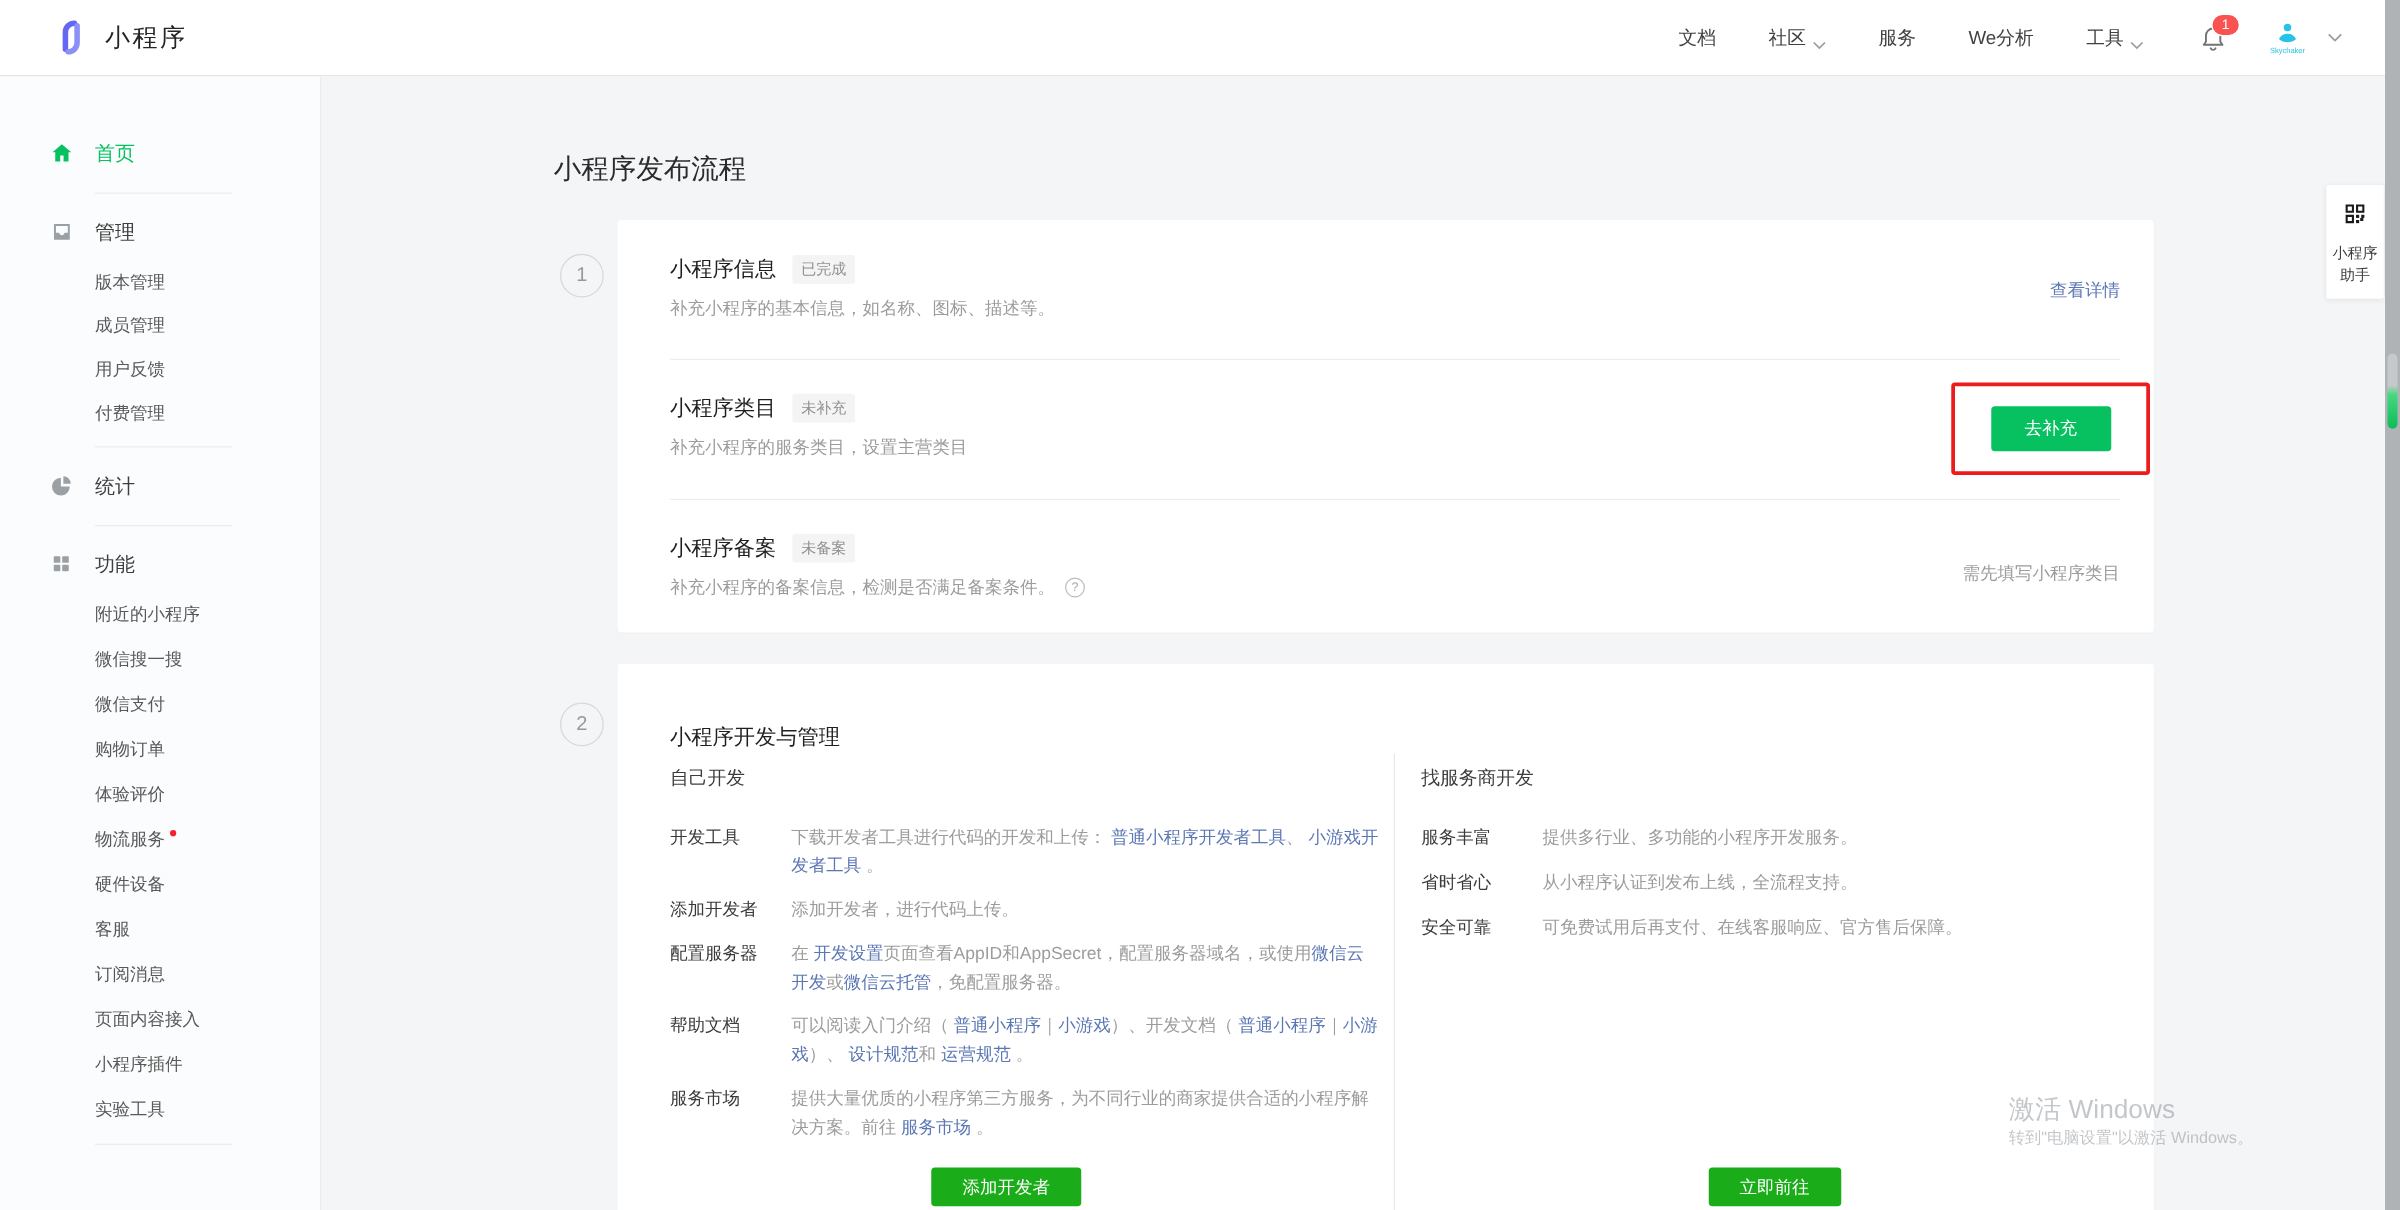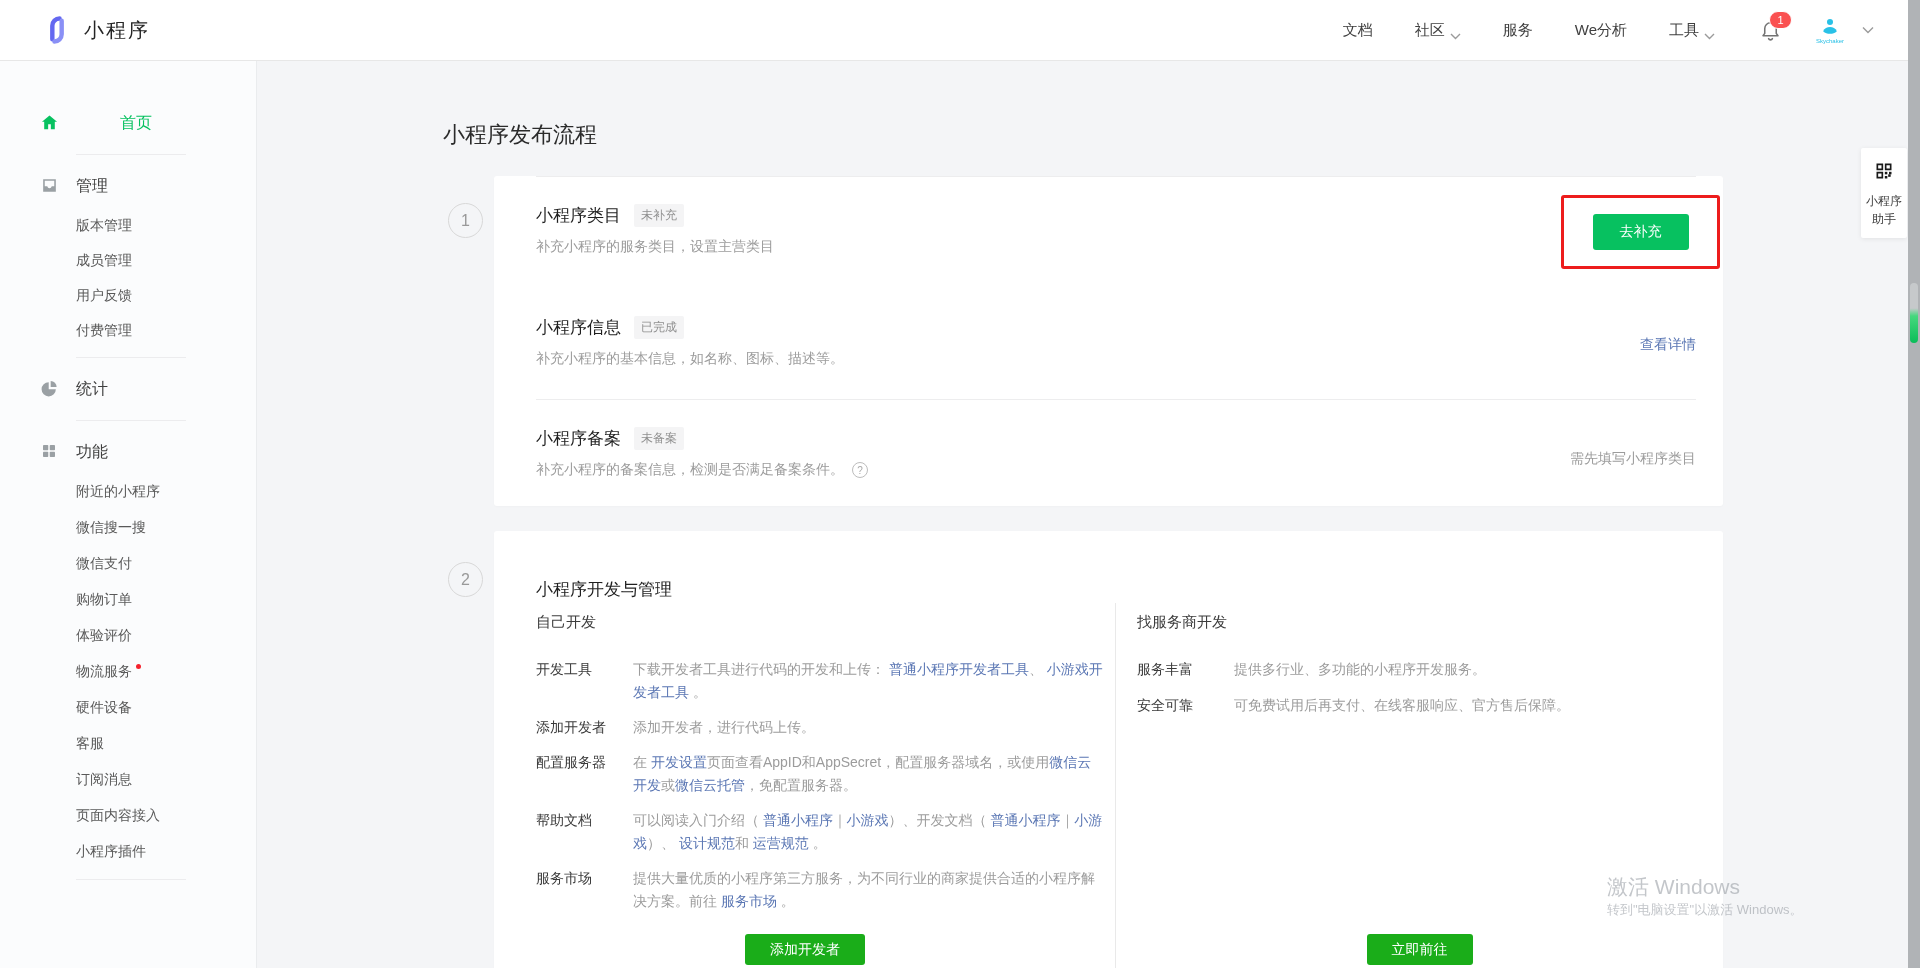--- a/index.html
+++ b/index.html
@@ -21,21 +21,21 @@
   .account{display:flex;align-items:center;margin-left:32px;gap:16px;cursor:pointer;}
   .avatar{width:32px;display:flex;flex-direction:column;align-items:center;line-height:0;}
   .avatar-name{font-size:6px;color:#29c1e7;line-height:7px;white-space:nowrap;}
 
   
   .sidebar{position:absolute;top:61px;left:0;width:257px;bottom:0;background:#fbfcfd;
            border-right:1px solid #eaecee;box-sizing:border-box;padding-top:40px;overflow:hidden;}
   .side-header{display:flex;align-items:center;height:44px;padding-left:40px;cursor:pointer;}
   .side-header .icon{width:20px;height:20px;margin-right:16px;display:flex;}
   .side-header .lbl{font-size:16px;color:#3f3f3f;}
-  .side-header.active .lbl{color:#07c160;margin-left:44px;}
+  .side-header.active .lbl{color:#07c160;}
   .side-item{height:35px;display:flex;align-items:center;padding-left:76px;font-size:14px;color:#595959;cursor:pointer;}
   .side-list.features .side-item{height:36px;}
   .side-divider{height:1px;background:#ececee;margin:9px 0 9px 76px;width:110px;}
   .dot{width:5px;height:5px;background:#f5222d;border-radius:50%;margin-left:4px;margin-bottom:12px;}
 
   
   .main-title{position:absolute;left:443px;top:105px;font-size:22px;color:#2b2b2b;font-weight:500;}
   .step-circle{position:absolute;left:448px;width:33px;height:33px;border:1px solid #d8d8d8;
                border-radius:50%;display:flex;align-items:center;justify-content:center;
                font-size:16px;color:#999;}
@@ -245,52 +245,55 @@
         </div>
         <div class="side-item">
           <span>订阅消息</span>
         </div>
         <div class="side-item">
           <span>页面内容接入</span>
         </div>
         <div class="side-item">
           <span>小程序插件</span>
         </div>
+        <div class="side-item">
+          <span>实验工具</span>
+        </div>
       </div>
       <div class="side-divider"></div>
     </aside>
 
   <h1 class="main-title">小程序发布流程</h1>
 
   <div class="step-circle" id="circle1">1</div>
   <div class="step-circle" id="circle2">2</div>
 
   <section class="card" id="card1">
+      <div class="s1-row" style="height: 111px;">
+        <div class="s1-head">
+          <span class="s1-title">小程序信息</span>
+          <span class="s1-badge">已完成</span>
+        </div>
+        <div class="s1-desc">
+          <span>补充小程序的基本信息，如名称、图标、描述等。</span>
+        </div>
+        <a class="s1-link">查看详情</a>
+      </div>
       <div class="s1-row" style="height: 112px;">
         <div class="s1-divider"></div>
         <div class="s1-head">
           <span class="s1-title">小程序类目</span>
           <span class="s1-badge">未补充</span>
         </div>
         <div class="s1-desc">
           <span>补充小程序的服务类目，设置主营类目</span>
         </div>
         <div class="red-box">
           <button class="btn-green">去补充</button>
         </div>
-      </div>
-      <div class="s1-row" style="height: 111px;">
-        <div class="s1-head">
-          <span class="s1-title">小程序信息</span>
-          <span class="s1-badge">已完成</span>
-        </div>
-        <div class="s1-desc">
-          <span>补充小程序的基本信息，如名称、图标、描述等。</span>
-        </div>
-        <a class="s1-link">查看详情</a>
       </div>
       <div class="s1-row" style="height: 107px;">
         <div class="s1-divider"></div>
         <div class="s1-head">
           <span class="s1-title">小程序备案</span>
           <span class="s1-badge">未备案</span>
         </div>
         <div class="s1-desc">
           <span>补充小程序的备案信息，检测是否满足备案条件。</span>
           <span class="help-circle">?</span>
@@ -326,20 +329,24 @@
               <div class="dev-content">提供大量优质的小程序第三方服务，为不同行业的商家提供合适的小程序解决方案。前往 <a class="inline-link">服务市场</a> 。</div>
             </div>
           </div>
       </div>
       <div class="col-right">
         <div class="col-heading">找服务商开发</div>
         <div id="right-rows">
             <div class="dev-row">
               <div class="dev-label">服务丰富</div>
               <div class="dev-content">提供多行业、多功能的小程序开发服务。</div>
+            </div>
+            <div class="dev-row">
+              <div class="dev-label">省时省心</div>
+              <div class="dev-content">从小程序认证到发布上线，全流程支持。</div>
             </div>
             <div class="dev-row">
               <div class="dev-label">安全可靠</div>
               <div class="dev-content">可免费试用后再支付、在线客服响应、官方售后保障。</div>
             </div>
           </div>
       </div>
     </div>
     <div class="col-footer" id="footer-left">
       <button class="btn-green2">添加开发者</button>

